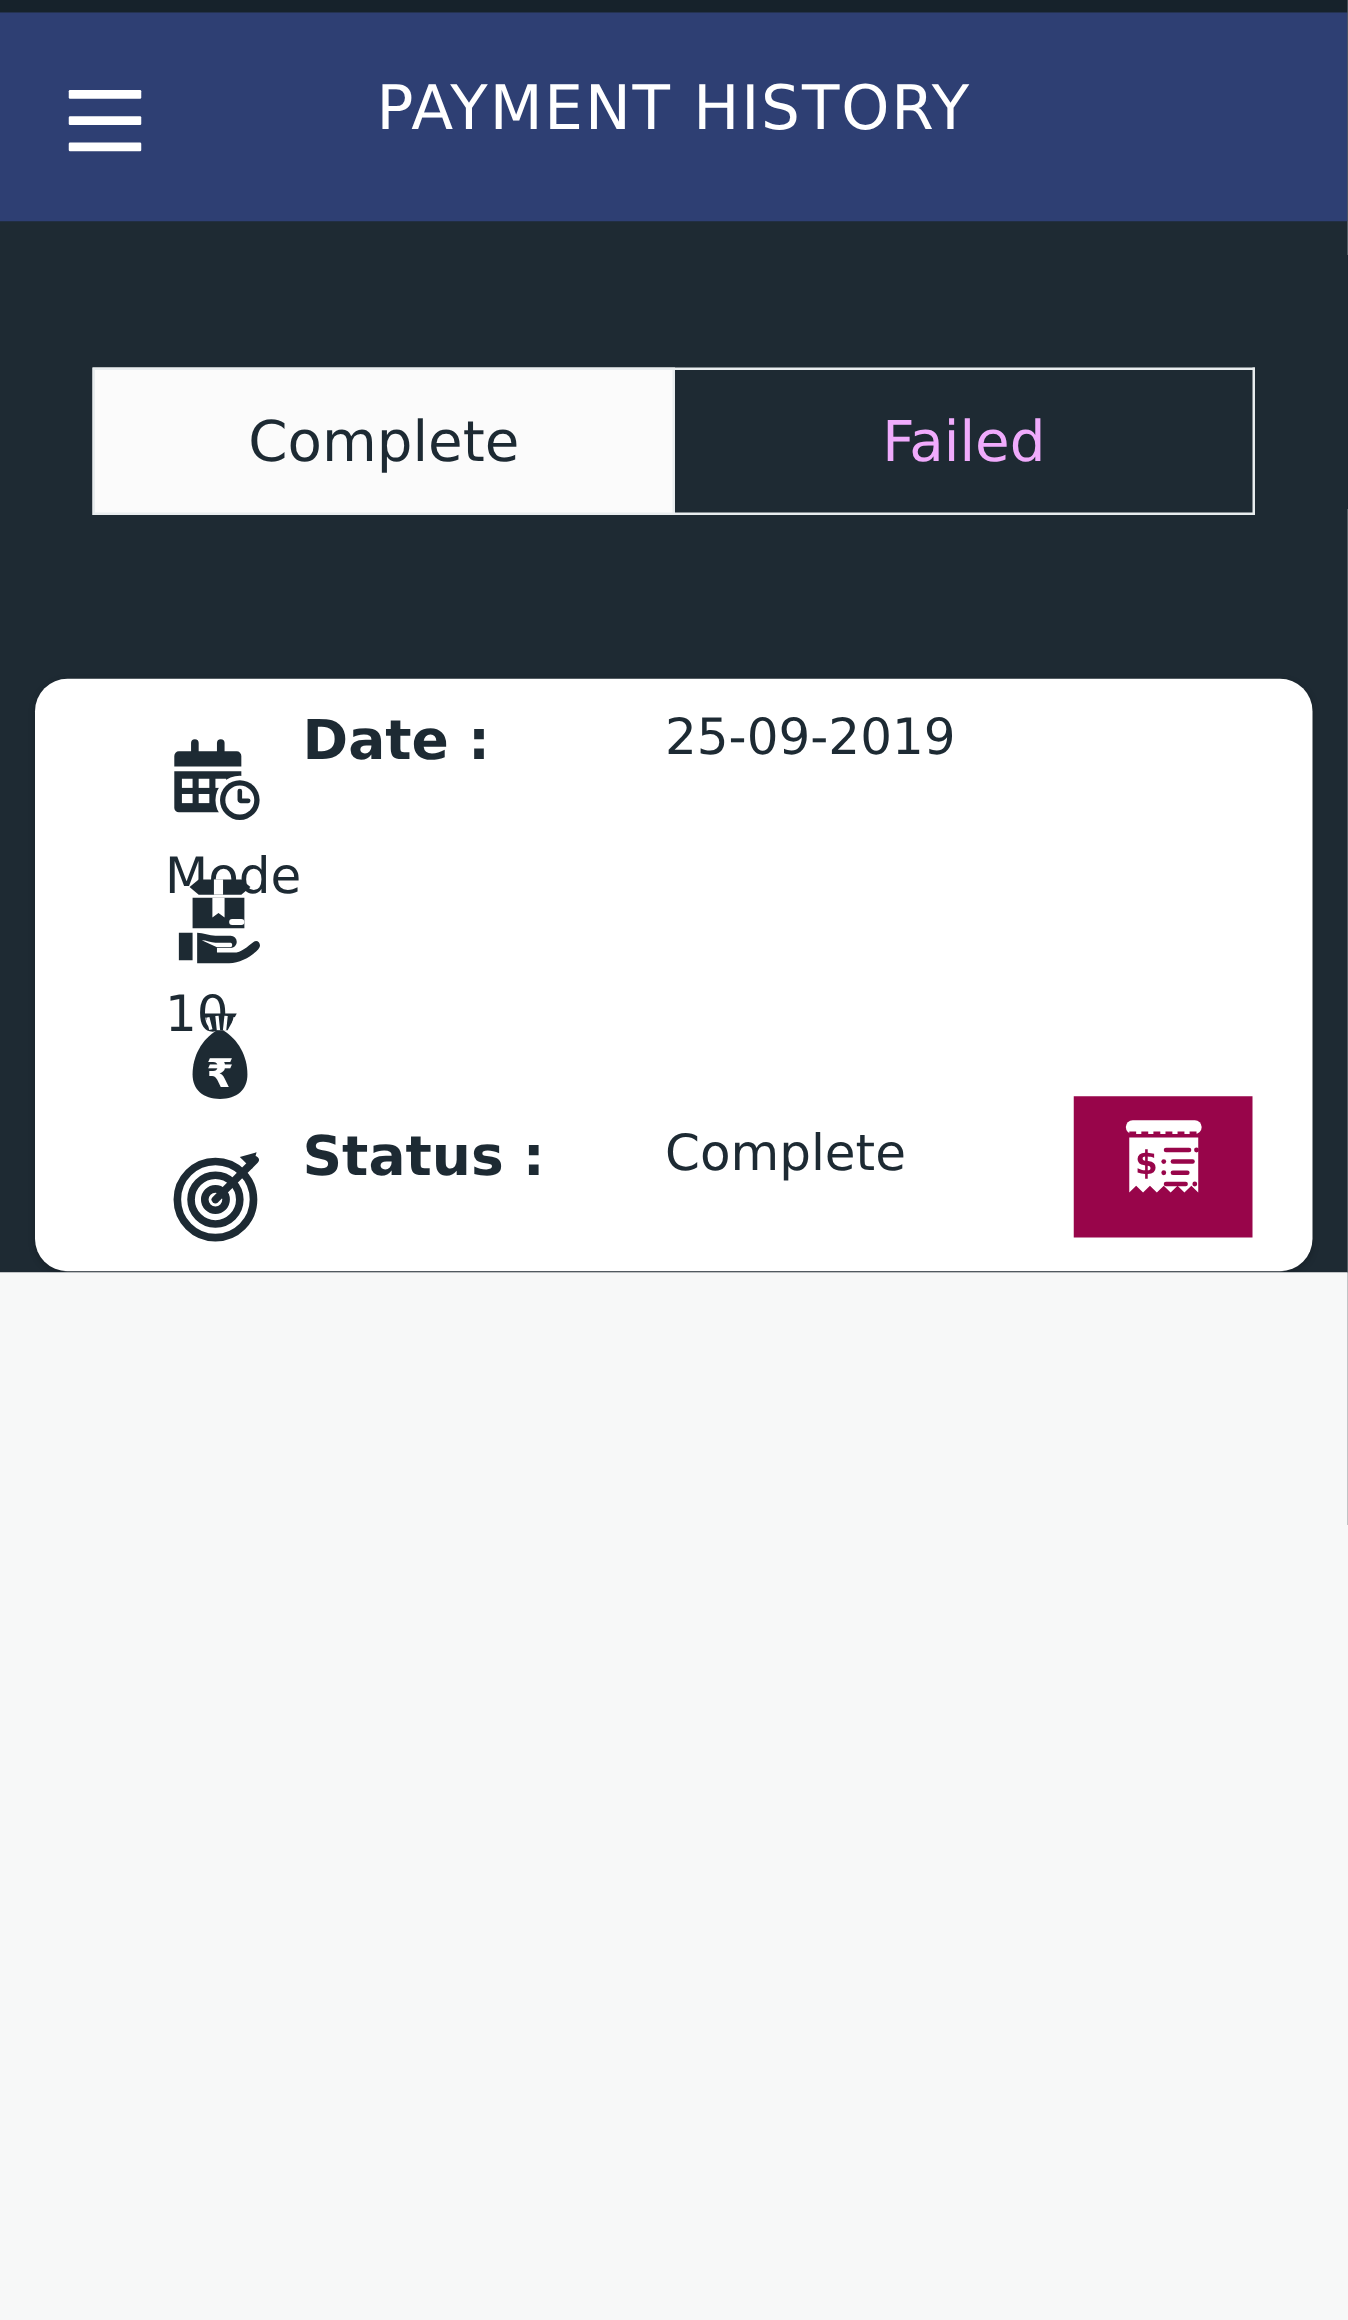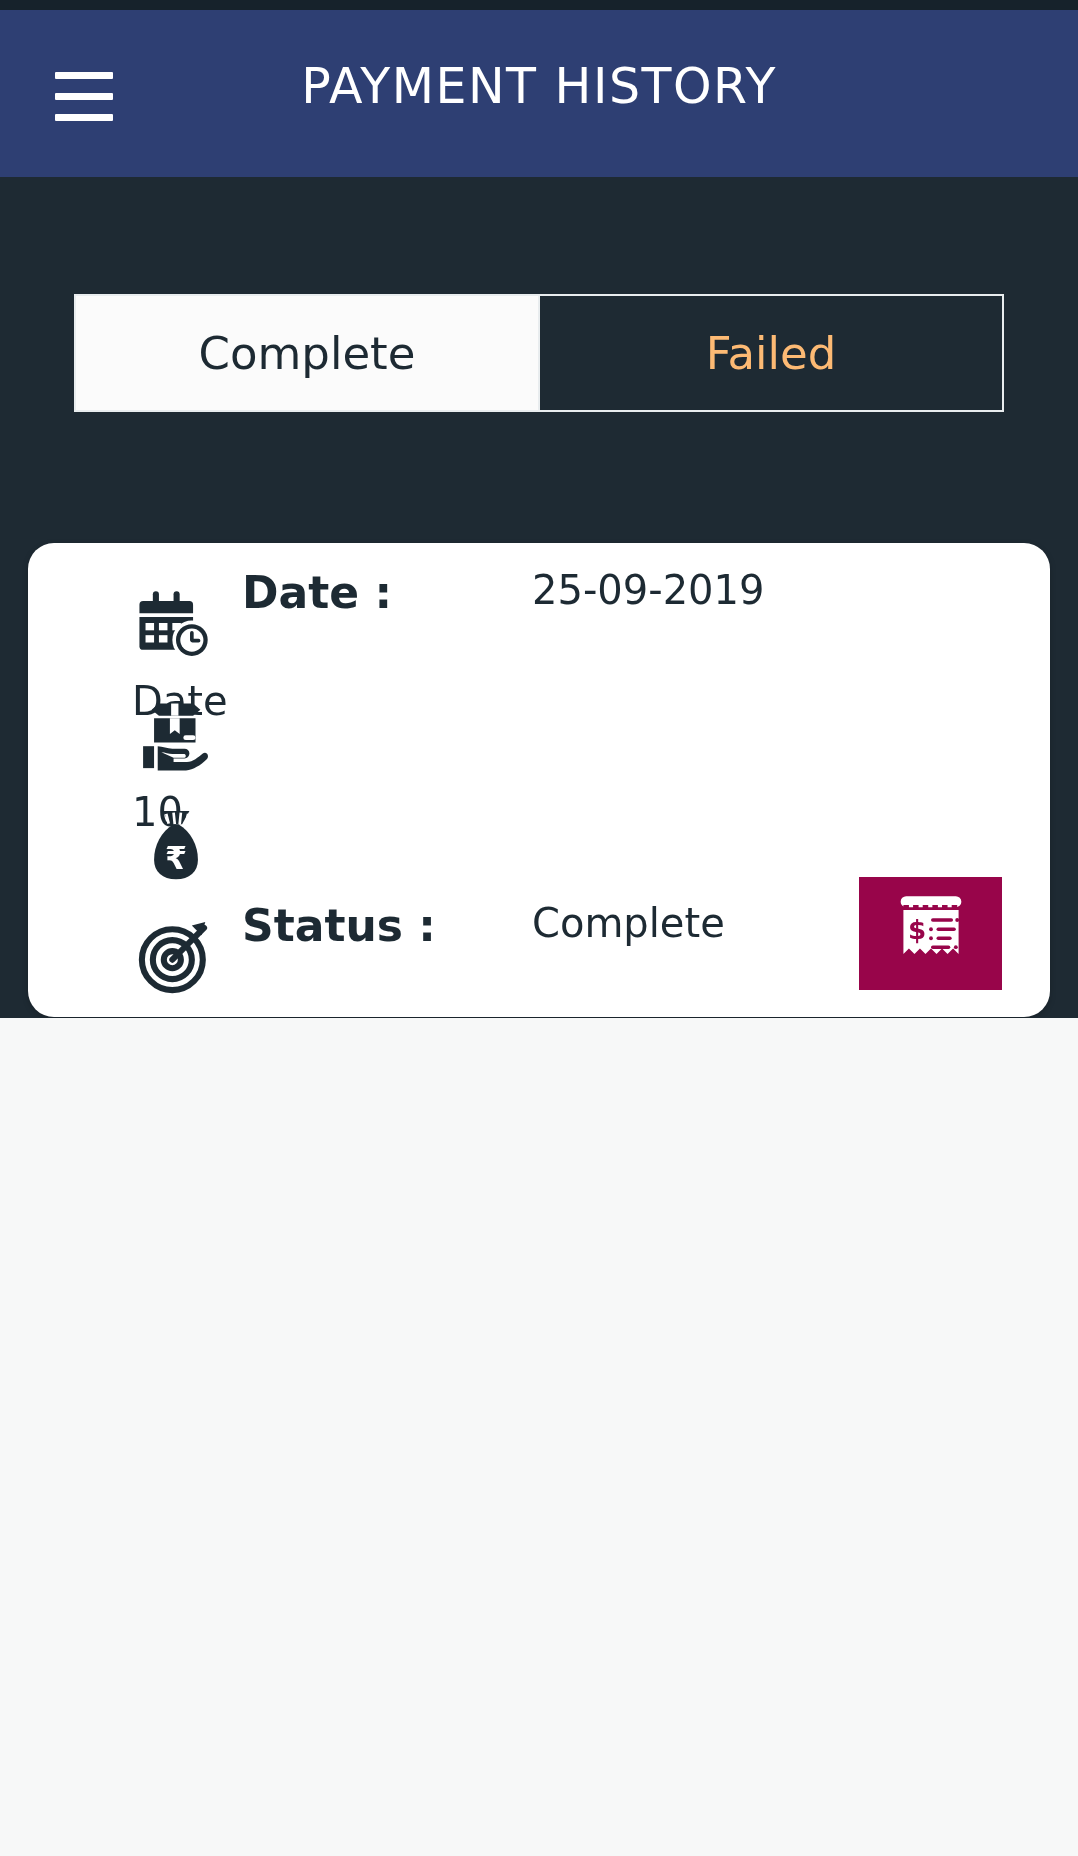--- a/index.html
+++ b/index.html
@@ -81,21 +81,21 @@
     height: 118px;
     display: flex;
   }
   .tab {
     flex: 1 1 0;
     border: 2px solid #e9edef;
     border-left: none;
     display: flex;
     align-items: center;
     justify-content: center;
-    color: #fdba74;
+    color: #f0abfc;
     font-size: 45px;
     background: transparent;
     cursor: pointer;
     box-sizing: border-box;
     font-family: "DejaVu Sans", sans-serif;
   }
   .tab:first-child { border-left: 2px solid #e9edef; }
   .tab.active {
     background: #fbfbfb;
     color: #1d2a33;
@@ -225,21 +225,21 @@
               <rect x="28" y="7" width="6" height="10" fill="#ffffff"></rect>
               <path d="M14 19h34v20H14z"></path>
               <path d="M27 19h8v13l-4-3-4 3z" fill="#ffffff"></path>
               <rect x="38" y="33" width="10" height="4" rx="2" fill="#ffffff"></rect>
               <path d="M5 42h9v18H5z"></path>
               <path d="M17 42c4 0 8 2 12 2h10a4 4 0 0 1 0 8h-9v3h11c5 0 9-4 13-7 3-2 6 2 3 5-5 5-12 9-19 9H17V42z"></path>
               <path d="M20 47c3 0 6 1.5 9 1.5h10a1.6 1.6 0 0 1 0 3h-9" fill="#ffffff"></path>
             </g>
           </svg>
         </span>
-        <span class="row-value">Date</span>
+        <span class="row-value">Mode</span>
       </div>
 
       <div class="row">
         <span class="row-icon">
           <svg width="78" height="78" viewBox="0 0 64 64">
             <g fill="#1d2a33">
               <path d="M21 4h22l-6 11H27z"></path>
               <path d="M24 6.5l2 8M30 5.5l1 9.5M36 5.5l-1 9.5M42 6.5l-2 8" stroke="#ffffff" stroke-width="2.2" fill="none"></path>
               <path d="M30 15h4c10 6 16 17 16 29 0 10-7 16-18 16s-18-6-18-16c0-12 6-23 16-29z"></path>
               <text x="32" y="52" font-size="26" font-family="DejaVu Sans, sans-serif" font-weight="bold" fill="#ffffff" text-anchor="middle">₹</text>

